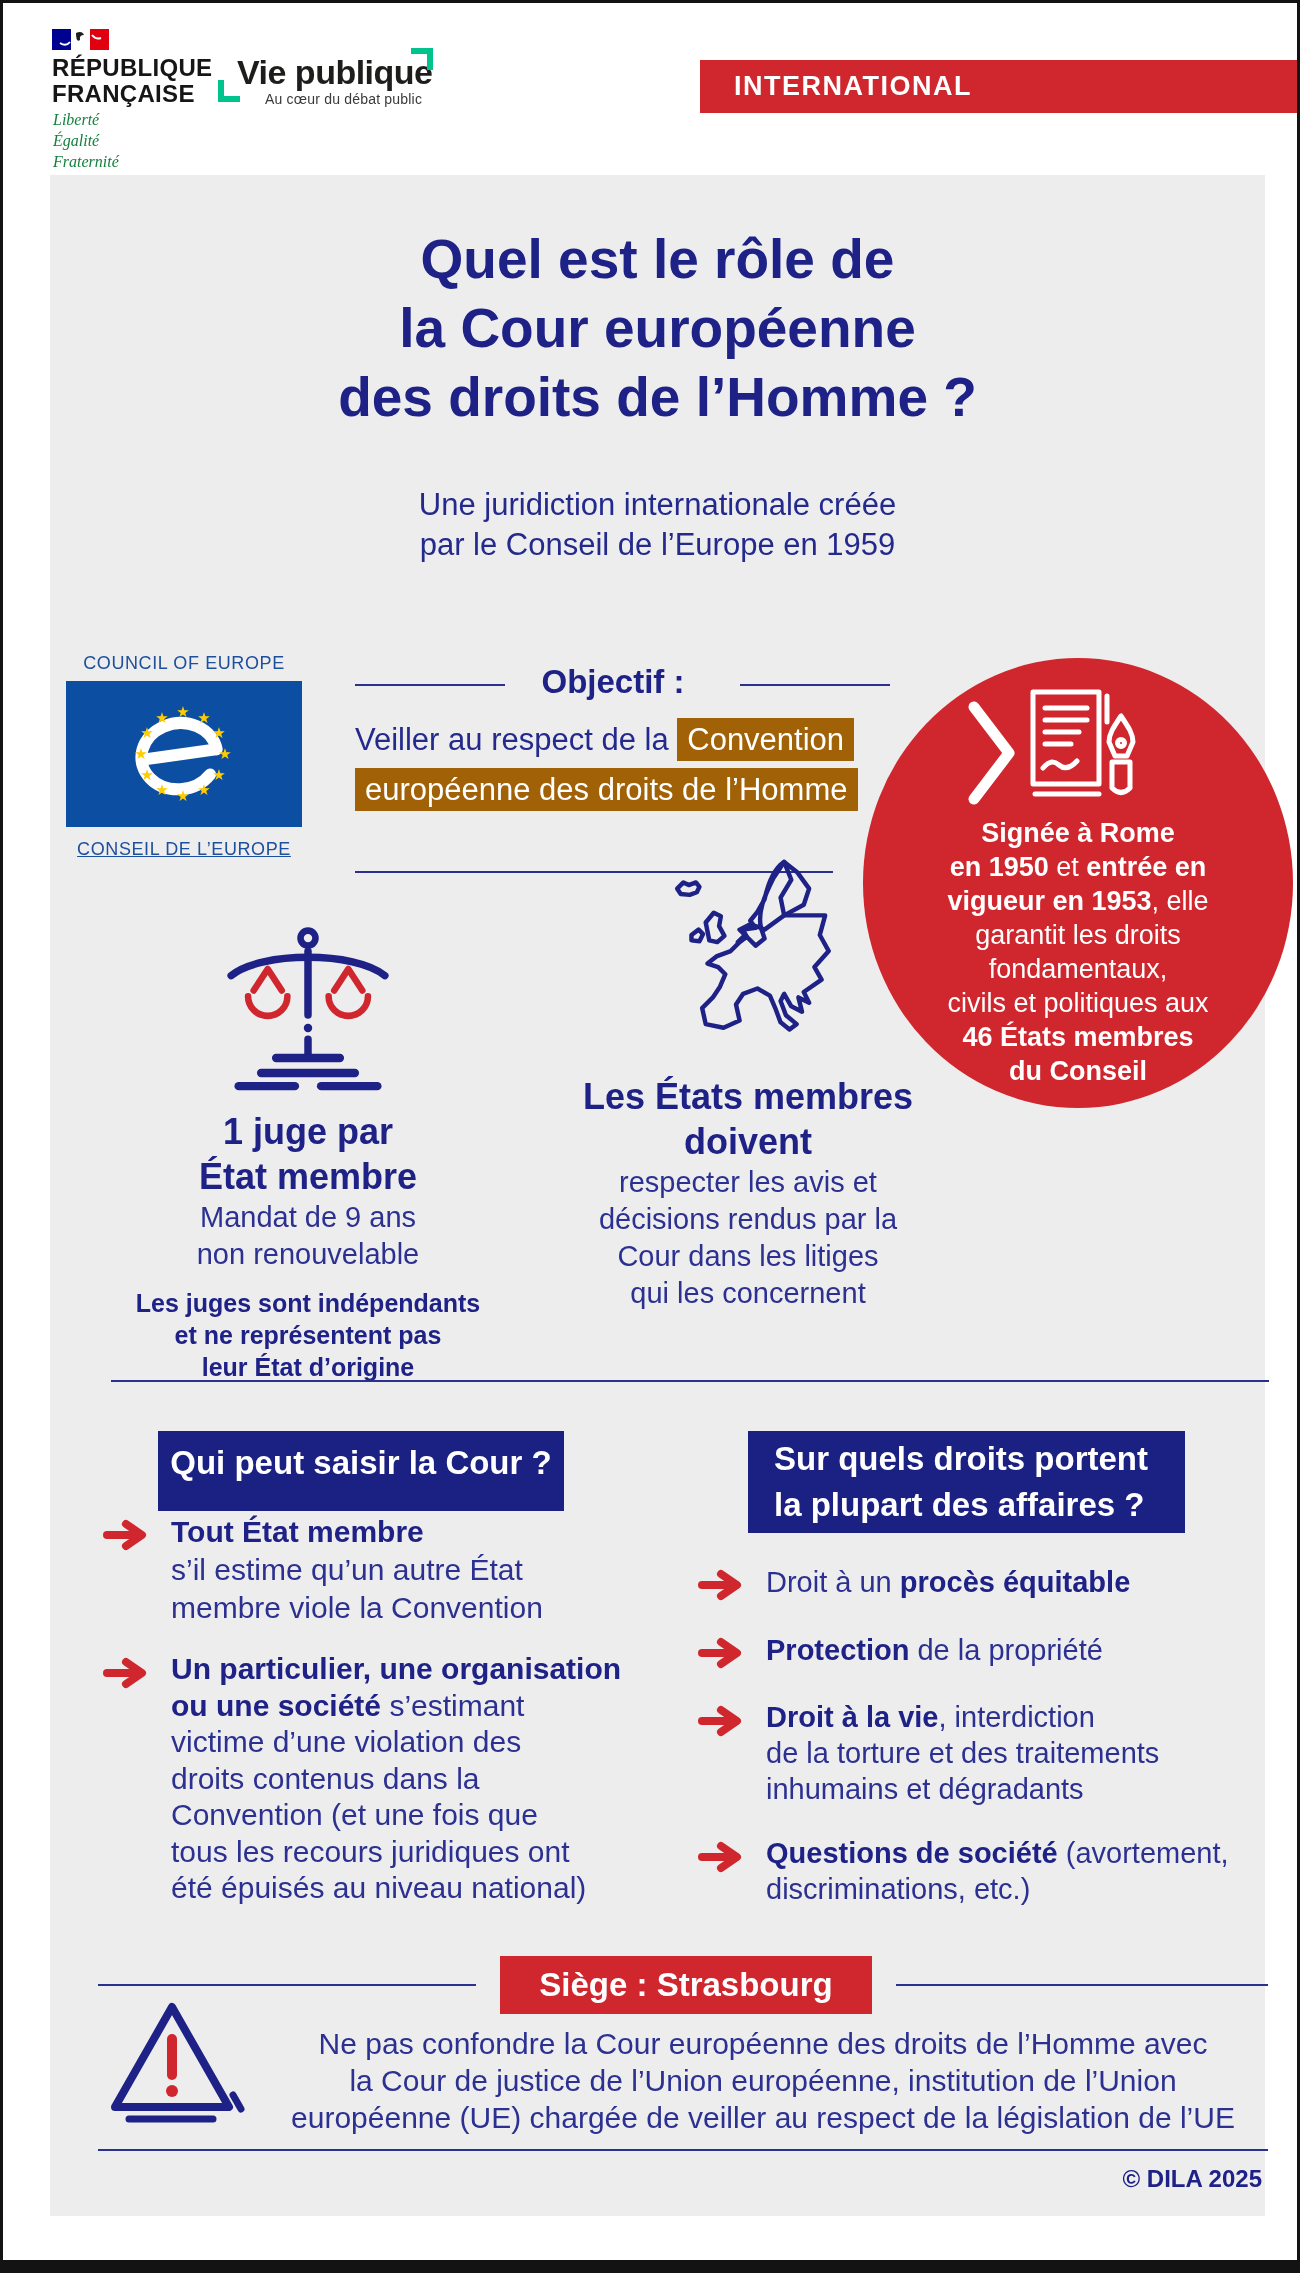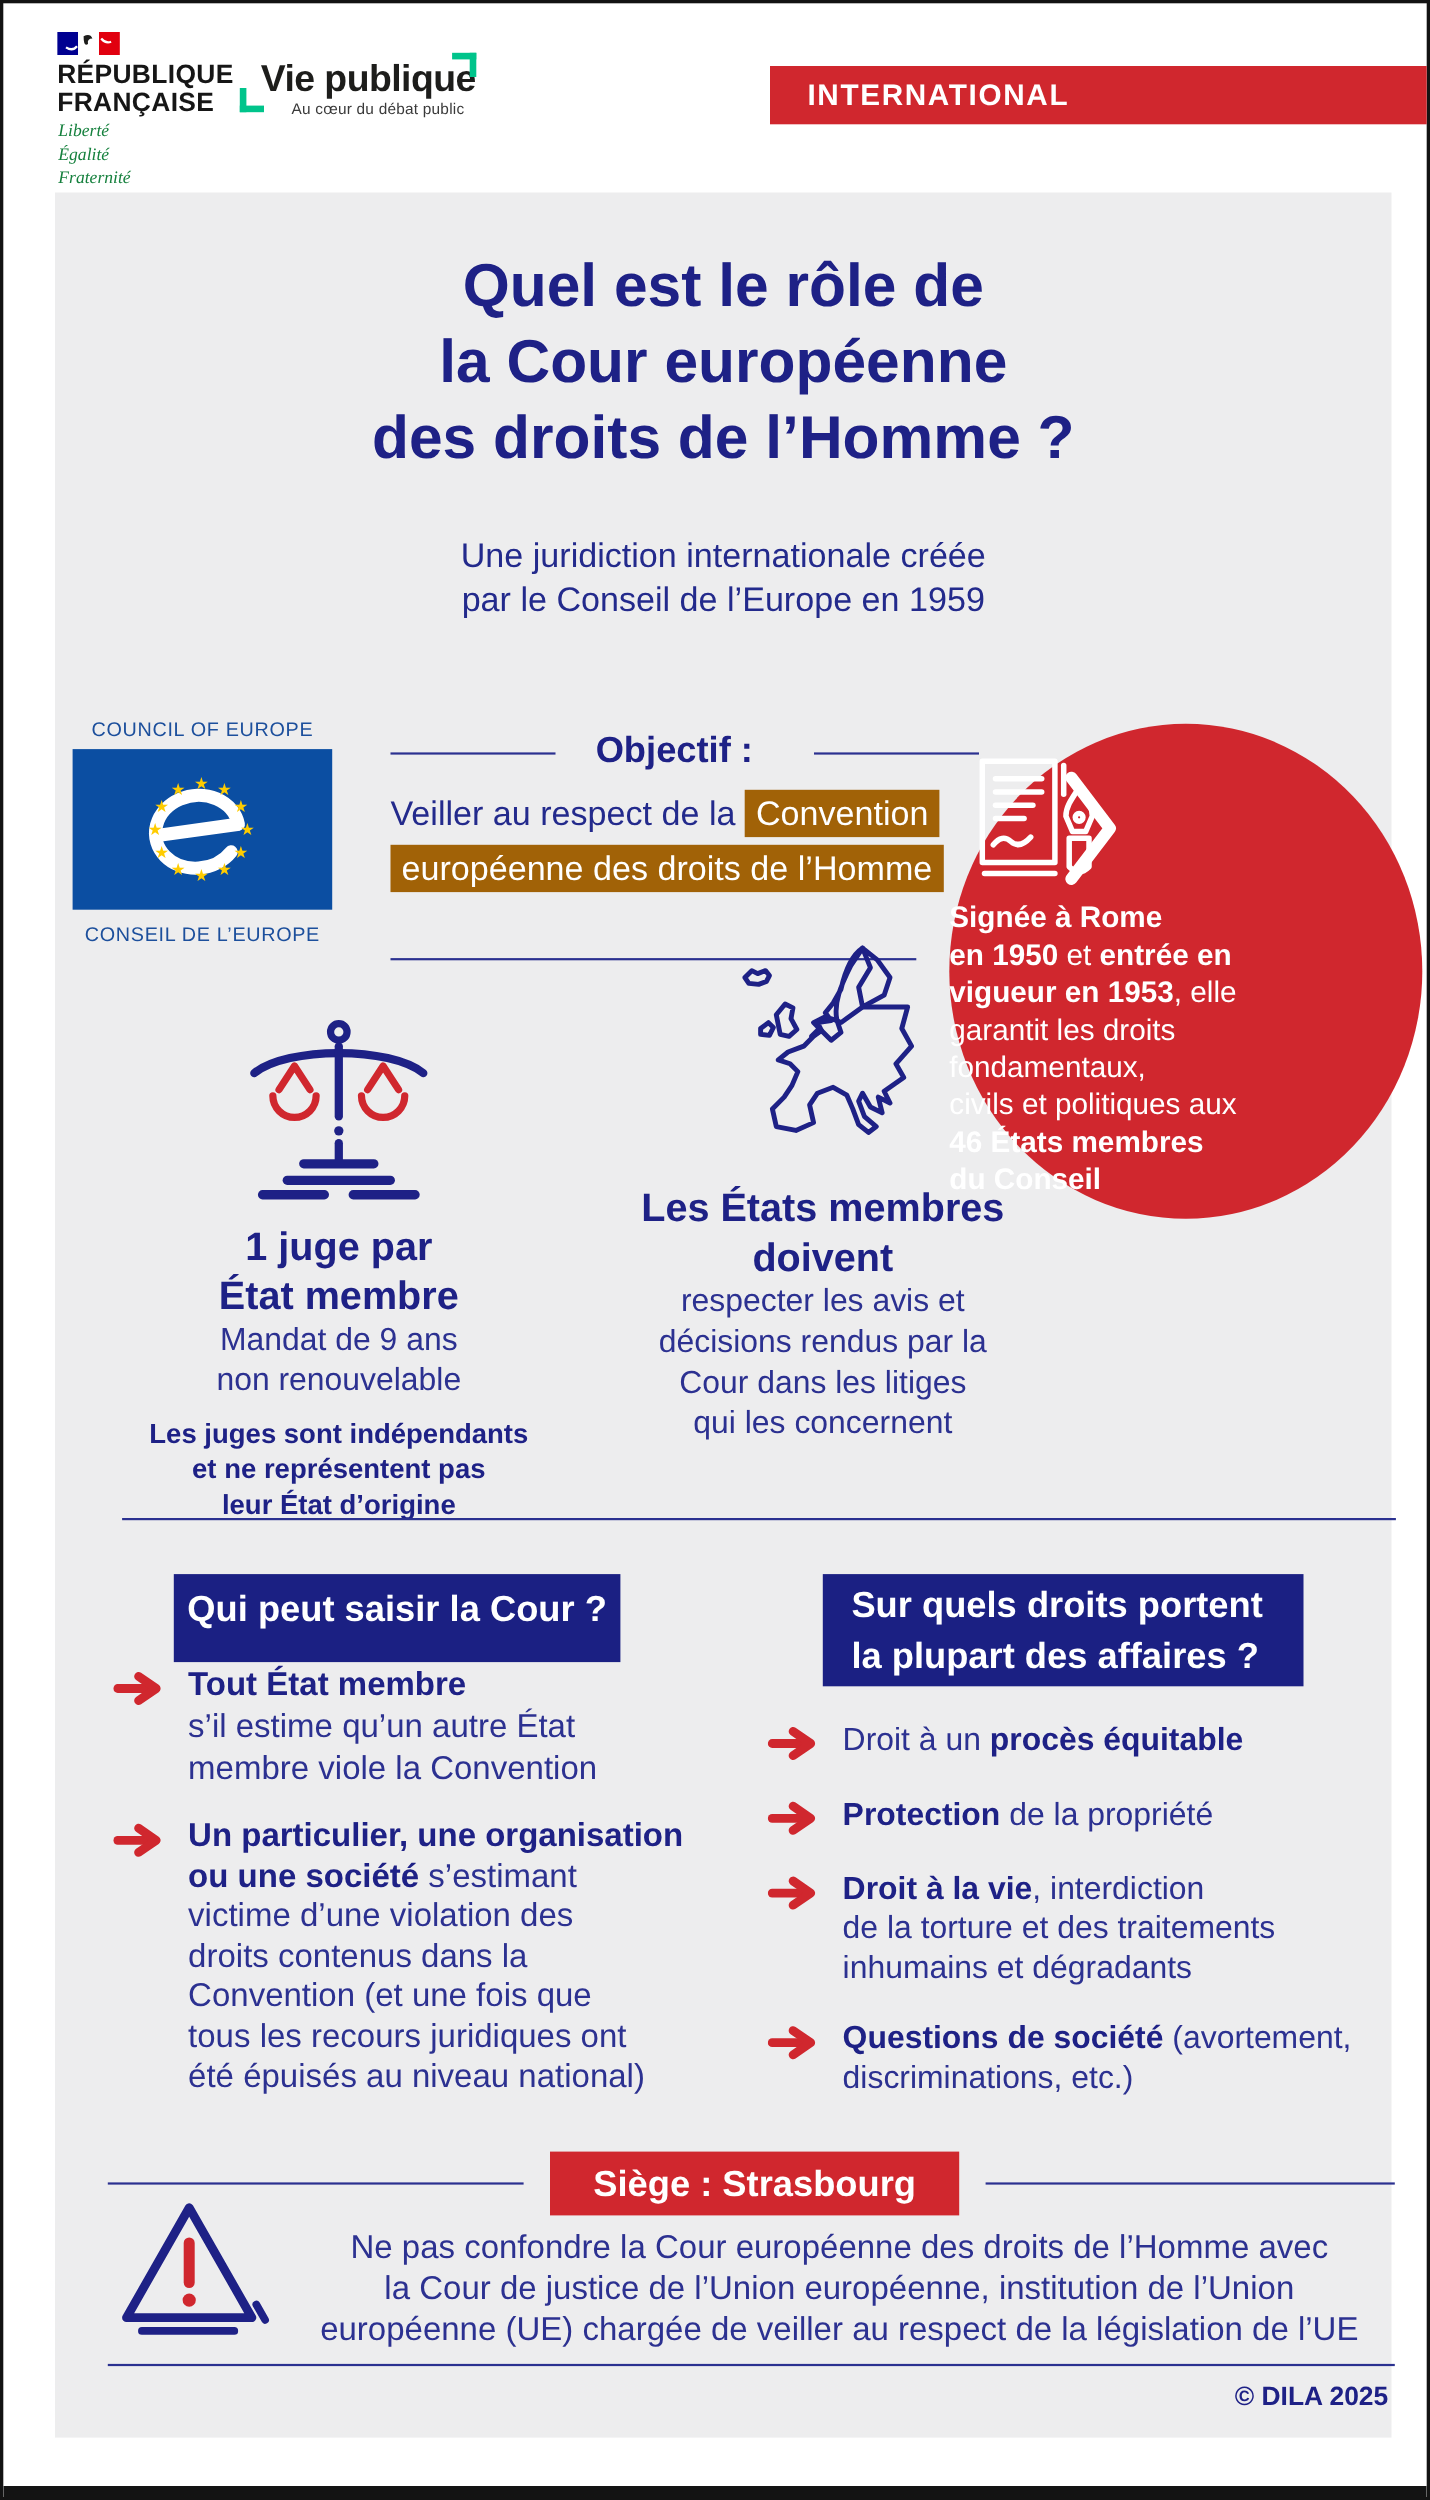--- a/index.html
+++ b/index.html
@@ -30,21 +30,21 @@
   .coe-cap{color:#1c4f9c;font-size:18px;letter-spacing:.6px;line-height:24px;}
   .coe-box{background:#0b4ea2;width:236px;height:146px;}
 
   
   .obj-heading{color:#1e2186;font-weight:700;font-size:33px;}
   .hline{background:#2b3190;height:2px;}
   .obj-text{font-size:31px;line-height:50px;color:#232a8c;}
   .hl{background:#a16207;color:#fff;padding:4px 10px;}
 
   
-  .red-circle{width:430px;height:450px;border-radius:50%;background:#d0272e;}
+  .red-circle{width:430px;height:450px;border-radius:50%;background:#d0272e;text-align:center;}
   .circle-note{color:#fff;font-size:27px;line-height:34px;margin-top:10px;}
 
   
   .col-heading{color:#1e2186;font-weight:700;font-size:36px;line-height:45px;}
   .col-body{color:#2c3191;font-size:29px;line-height:37px;}
   .col-note{color:#1e2186;font-weight:700;font-size:25px;line-height:32px;}
 
   
   .q-box{background:#1b2083;color:#fff;font-weight:700;font-size:33px;}
   .bullet-row{display:flex;gap:22px;align-items:flex-start;}
@@ -118,21 +118,21 @@
           <text x="138" y="114">★</text>
         <text x="117" y="120">★</text>
           <text x="96" y="114">★</text>
           <text x="81" y="99">★</text>
         <text x="75" y="78">★</text>
           <text x="81" y="57">★</text>
           <text x="96" y="42">★</text>
       </g>
     </svg>
   </div>
-  <div class="abs coe-cap center" style="left:63px;top:834px;width:236px;">CONSEIL DE L’EUROPE</div>
+  <div class="abs coe-cap center" style="left:63px;top:834px;width:236px;text-decoration:underline;">CONSEIL DE L’EUROPE</div>
 
   <div class="abs hline" style="left:352px;top:681px;width:150px;"></div>
   <div class="abs obj-heading center" style="left:455px;top:660px;width:310px;">Objectif :</div>
   <div class="abs hline" style="left:737px;top:681px;width:150px;"></div>
 
   <div class="abs obj-text" style="left:352px;top:712px;width:640px;">
     <div>
       <span>Veiller au respect de la </span><span class="hl">Convention</span>
     </div>
     <div>

